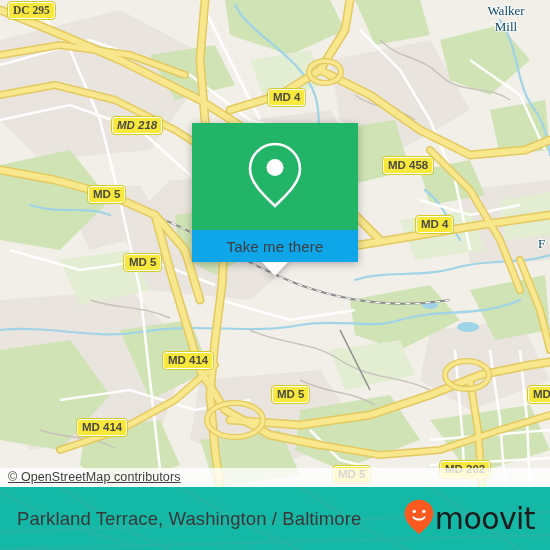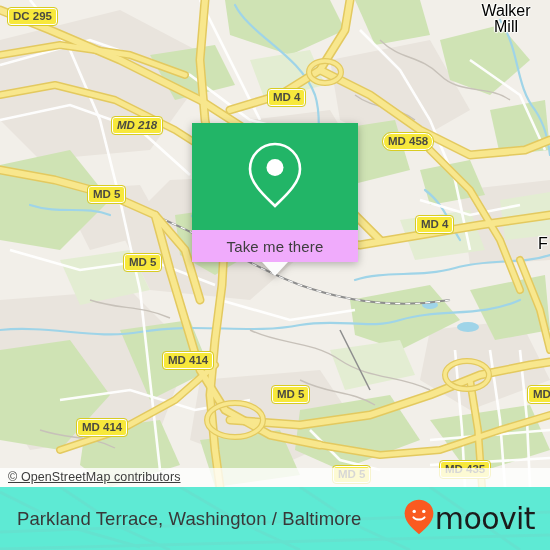--- a/index.html
+++ b/index.html
@@ -76,29 +76,30 @@
     padding: 0 4px;
     white-space: nowrap;
     box-sizing: content-box;
     text-align: center;
     font-family: "Liberation Sans", sans-serif;
   }
 
   
   .place {
     position: absolute;
-    color: #000000;
-    font-size: 16px;
+    color: #0c4a6e;
+    font-size: 13px;
     line-height: 16px;
     white-space: pre;
     text-align: center;
     text-shadow:
       1.2px 0 1px #fdfdfb, -1.2px 0 1px #fdfdfb,
       0 1.2px 1px #fdfdfb, 0 -1.2px 1px #fdfdfb,
       1px 1px 1px #fdfdfb, -1px -1px 1px #fdfdfb;
+    font-family: Liberation Serif, serif;
   }
 
   
   .popup {
     position: absolute;
     left: 192px;
     top: 123px;
     width: 166px;
     filter: drop-shadow(0 2px 4px rgba(0,0,0,0.28));
   }
@@ -107,21 +108,21 @@
     height: 107px;
     background: #22b567;
     display: flex;
     align-items: center;
     justify-content: center;
     box-sizing: border-box;
   }
   .popup-bottom {
     width: 166px;
     height: 32px;
-    background: #f0abfc;
+    background: #0ea5e9;
     display: flex;
     align-items: center;
     justify-content: center;
     box-sizing: border-box;
   }
   .popup-label {
     font-size: 15px;
     color: #3d3d3d;
     letter-spacing: 0.15px;
   }
@@ -136,21 +137,21 @@
     border-top: 14px solid #fbfbfb;
   }
 
   
   .footer {
     position: absolute;
     left: 0;
     top: 487px;
     width: 550px;
     height: 63px;
-    background: #5eead4;
+    background: #14b8a6;
     overflow: hidden;
   }
   .footer-watermark {
     position: absolute;
     left: 0;
     top: 0;
     width: 550px;
     height: 63px;
     opacity: 0.10;
   }
@@ -348,32 +349,32 @@
           <ellipse cx="467" cy="375" rx="22" ry="14"></ellipse>
           <ellipse cx="325" cy="72" rx="16" ry="11"></ellipse>
         </g>
       </g>
     </svg>
 
     <div class="place" style="left:466px; top:3px; width:80px;">Walker
 Mill</div>
     <div class="place" style="left:538px; top:236px; width:20px; text-align:left;">F</div>
 
-    <div class="shield" style="left:8px;  top:8px;">DC 295</div>
+    <div class="shield" style="left:8px;  top:2px;font-family:Liberation Serif, serif;">DC 295</div>
     <div class="shield" style="left:112px;top:117px;font-style:italic;">MD 218</div>
     <div class="shield" style="left:268px;top:89px;">MD 4</div>
-    <div class="shield" style="left:383px;top:133px;border-radius:8px;">MD 458</div>
+    <div class="shield" style="left:383px;top:157px;">MD 458</div>
     <div class="shield" style="left:88px; top:186px;">MD 5</div>
     <div class="shield" style="left:416px;top:216px;">MD 4</div>
     <div class="shield" style="left:124px;top:254px;">MD 5</div>
     <div class="shield" style="left:163px;top:352px;">MD 414</div>
     <div class="shield" style="left:272px;top:386px;">MD 5</div>
     <div class="shield" style="left:528px;top:386px;">MD</div>
     <div class="shield" style="left:77px; top:419px;">MD 414</div>
-    <div class="shield" style="left:440px;top:461px;">MD 435</div>
+    <div class="shield" style="left:440px;top:461px;">MD 202</div>
     <div class="shield" style="left:333px;top:466px;">MD 5</div>
 
     <div class="attrib-strip"></div>
     <div class="attrib-text">© OpenStreetMap contributors</div>
 
     <div class="popup">
       <div class="popup-top">
         <span>
           <svg width="56" height="70" viewBox="0 0 56 70" xmlns="http://www.w3.org/2000/svg">
             <path d="M28 4 C14.2 4 3 15.2 3 29 C3 44 20 58 28 66 C36 58 53 44 53 29 C53 15.2 41.8 4 28 4 Z" fill="none" stroke="#ffffff" stroke-width="2.6"></path>

